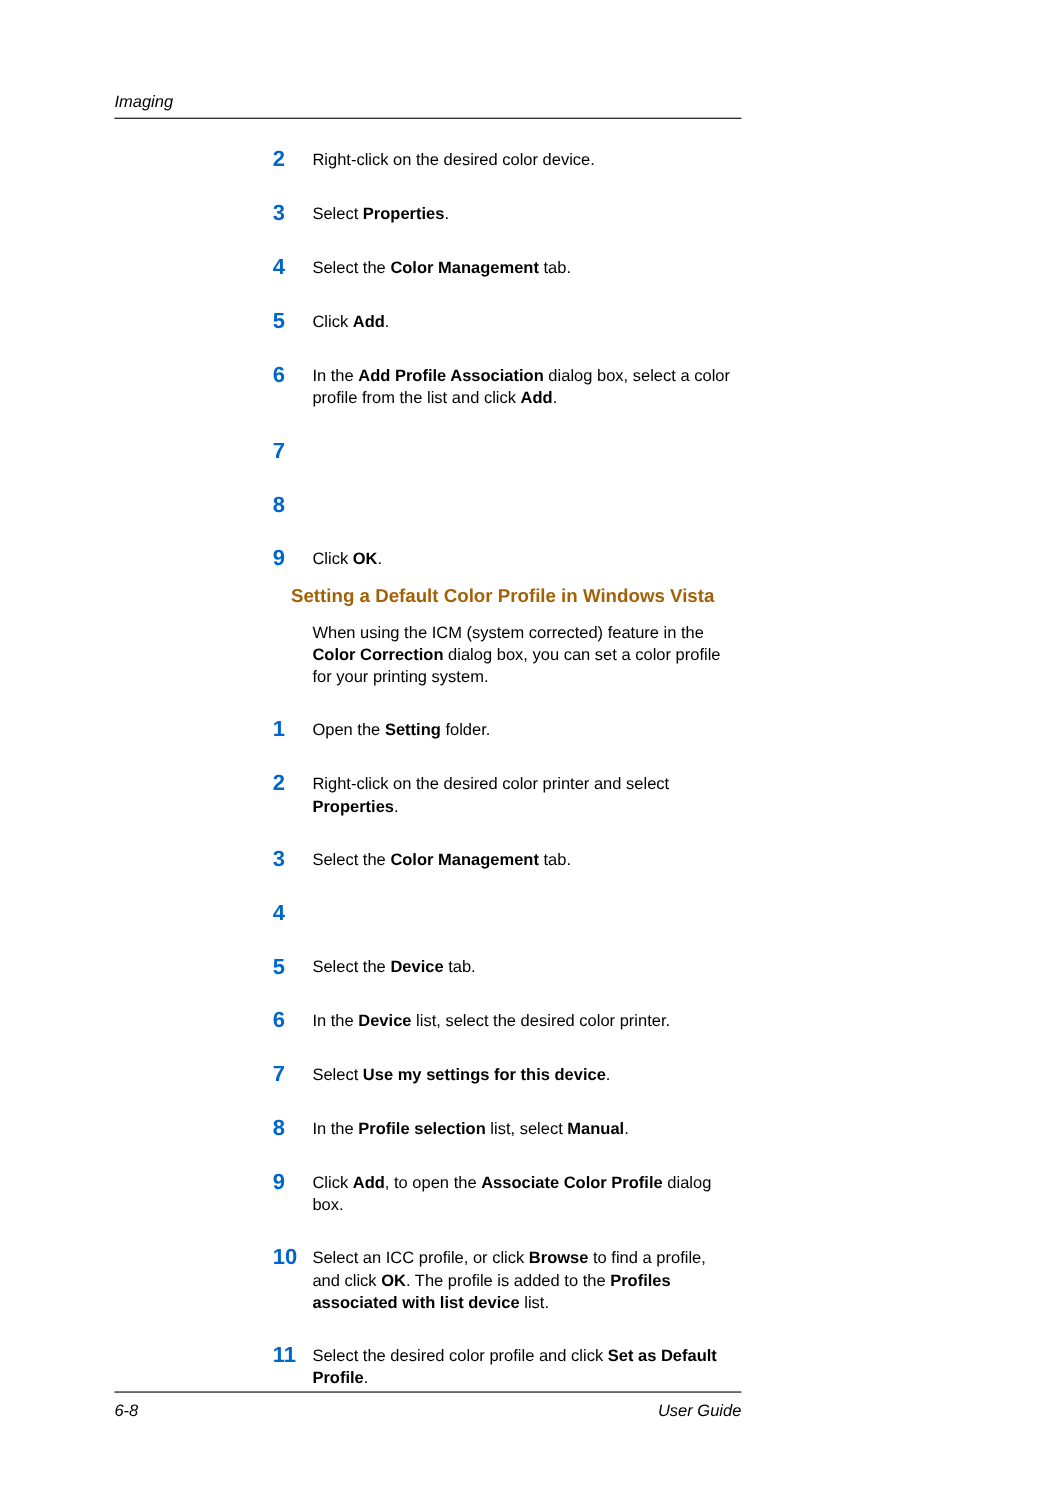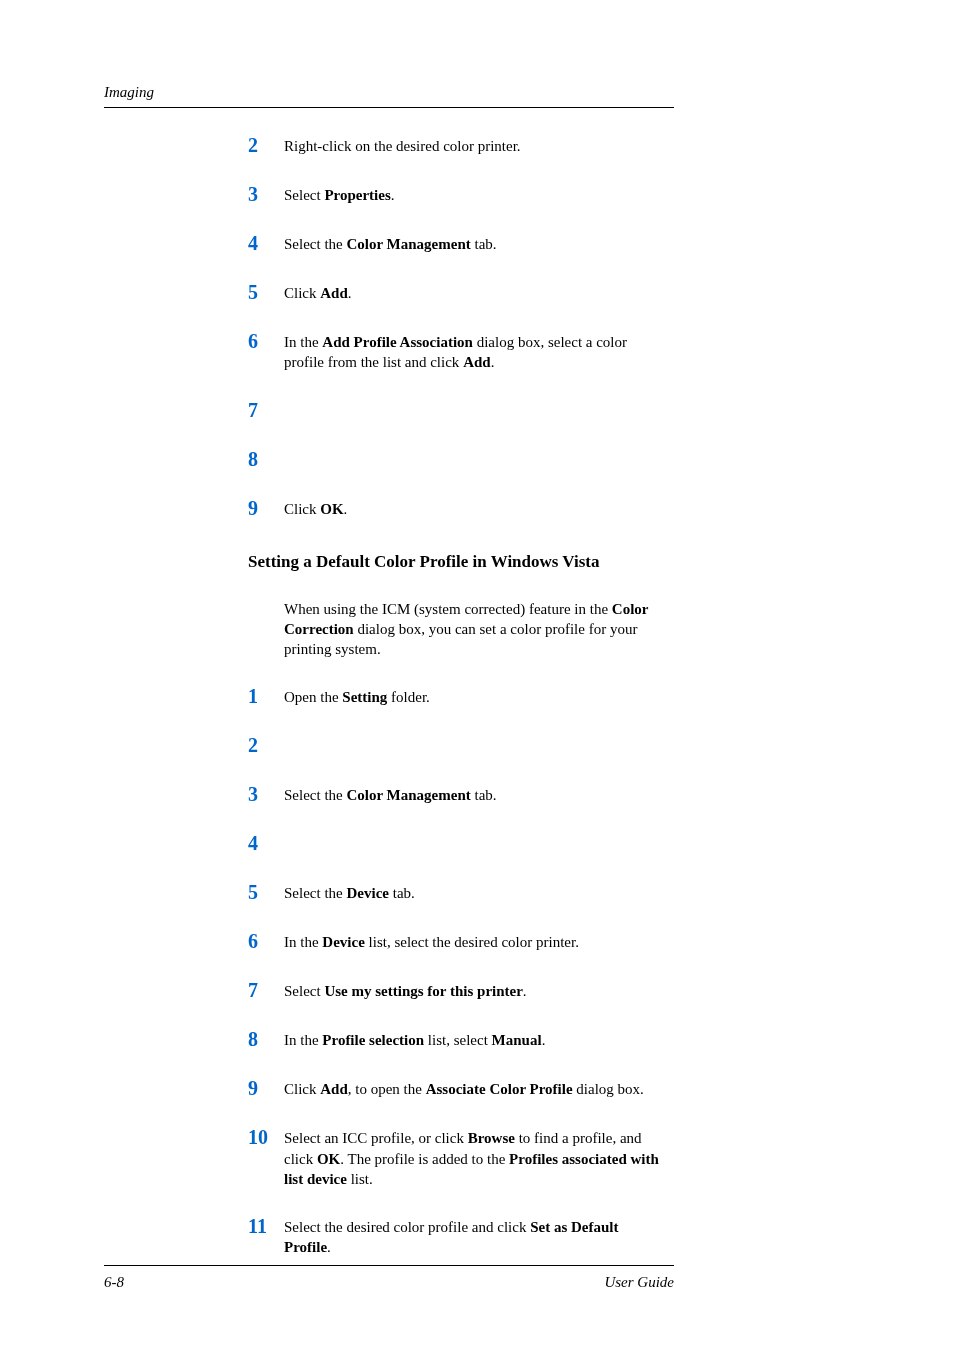--- a/index.html
+++ b/index.html
@@ -4,21 +4,20 @@
 <style>
   * { box-sizing: border-box; margin: 0; padding: 0; }
   html, body { width: 954px; height: 1351px; background: #ffffff; font-family: Arial, Helvetica, sans-serif; color: #000; }
   .page {
     width: 778px;
     height: 1351px;
     padding: 84px 104px 60px 104px;
     position: relative;
     display: flex;
     flex-direction: column;
-    font-family: Liberation Serif, serif;
   }
   .header-title {
     font-style: italic;
     font-size: 15px;
     margin-bottom: 6px;
   }
   .rule {
     border: 0;
     border-top: 1.5px solid #000;
     margin: 0;
@@ -41,29 +40,30 @@
     font-size: 20px;
     line-height: 1.15;
     text-align: left;
   }
   .step .text {
     font-size: 15px;
     line-height: 1.35;
     padding-top: 2px;
   }
   .section-heading {
-    color: #000000;
+    color: #a16207;
     font-weight: bold;
     font-size: 17px;
-    margin-top: 32px;
+    margin-top: 12px;
+    text-align: center;
   }
   .intro {
     font-size: 15px;
     line-height: 1.35;
-    margin-top: 27px;
+    margin-top: 14px;
     padding-left: 36px;
   }
   .footer {
     display: flex;
     justify-content: space-between;
     font-style: italic;
     font-size: 15px;
     margin-top: 8px;
   }
   b { font-weight: bold; }
@@ -72,21 +72,21 @@
 <body>
 
 <div class="page">
   <div class="header-title">Imaging</div>
   <hr class="rule">
 
   <div class="content">
     <div id="section1-steps">
         <div class="step">
           <div class="num">2</div>
-          <div class="text">Right-click on the desired color printer.</div>
+          <div class="text">Right-click on the desired color device.</div>
         </div>
         <div class="step">
           <div class="num">3</div>
           <div class="text">Select <b>Properties</b>.</div>
         </div>
         <div class="step">
           <div class="num">4</div>
           <div class="text">Select the <b>Color Management</b> tab.</div>
         </div>
         <div class="step">
@@ -112,39 +112,40 @@
     <div class="section-heading">Setting a Default Color Profile in Windows Vista</div>
     <div class="intro" id="intro">When using the ICM (system corrected) feature in the <b>Color Correction</b> dialog box, you can set a color profile for your printing system.</div>
 
     <div id="section2-steps">
         <div class="step">
           <div class="num">1</div>
           <div class="text">Open the <b>Setting</b> folder.</div>
         </div>
         <div class="step">
           <div class="num">2</div>
+          <div class="text">Right-click on the desired color printer and select <b>Properties</b>.</div>
         </div>
         <div class="step">
           <div class="num">3</div>
           <div class="text">Select the <b>Color Management</b> tab.</div>
         </div>
         <div class="step">
           <div class="num">4</div>
         </div>
         <div class="step">
           <div class="num">5</div>
           <div class="text">Select the <b>Device</b> tab.</div>
         </div>
         <div class="step">
           <div class="num">6</div>
           <div class="text">In the <b>Device</b> list, select the desired color printer.</div>
         </div>
         <div class="step">
           <div class="num">7</div>
-          <div class="text">Select <b>Use my settings for this printer</b>.</div>
+          <div class="text">Select <b>Use my settings for this device</b>.</div>
         </div>
         <div class="step">
           <div class="num">8</div>
           <div class="text">In the <b>Profile selection</b> list, select <b>Manual</b>.</div>
         </div>
         <div class="step">
           <div class="num">9</div>
           <div class="text">Click <b>Add</b>, to open the <b>Associate Color Profile</b> dialog box.</div>
         </div>
         <div class="step">

